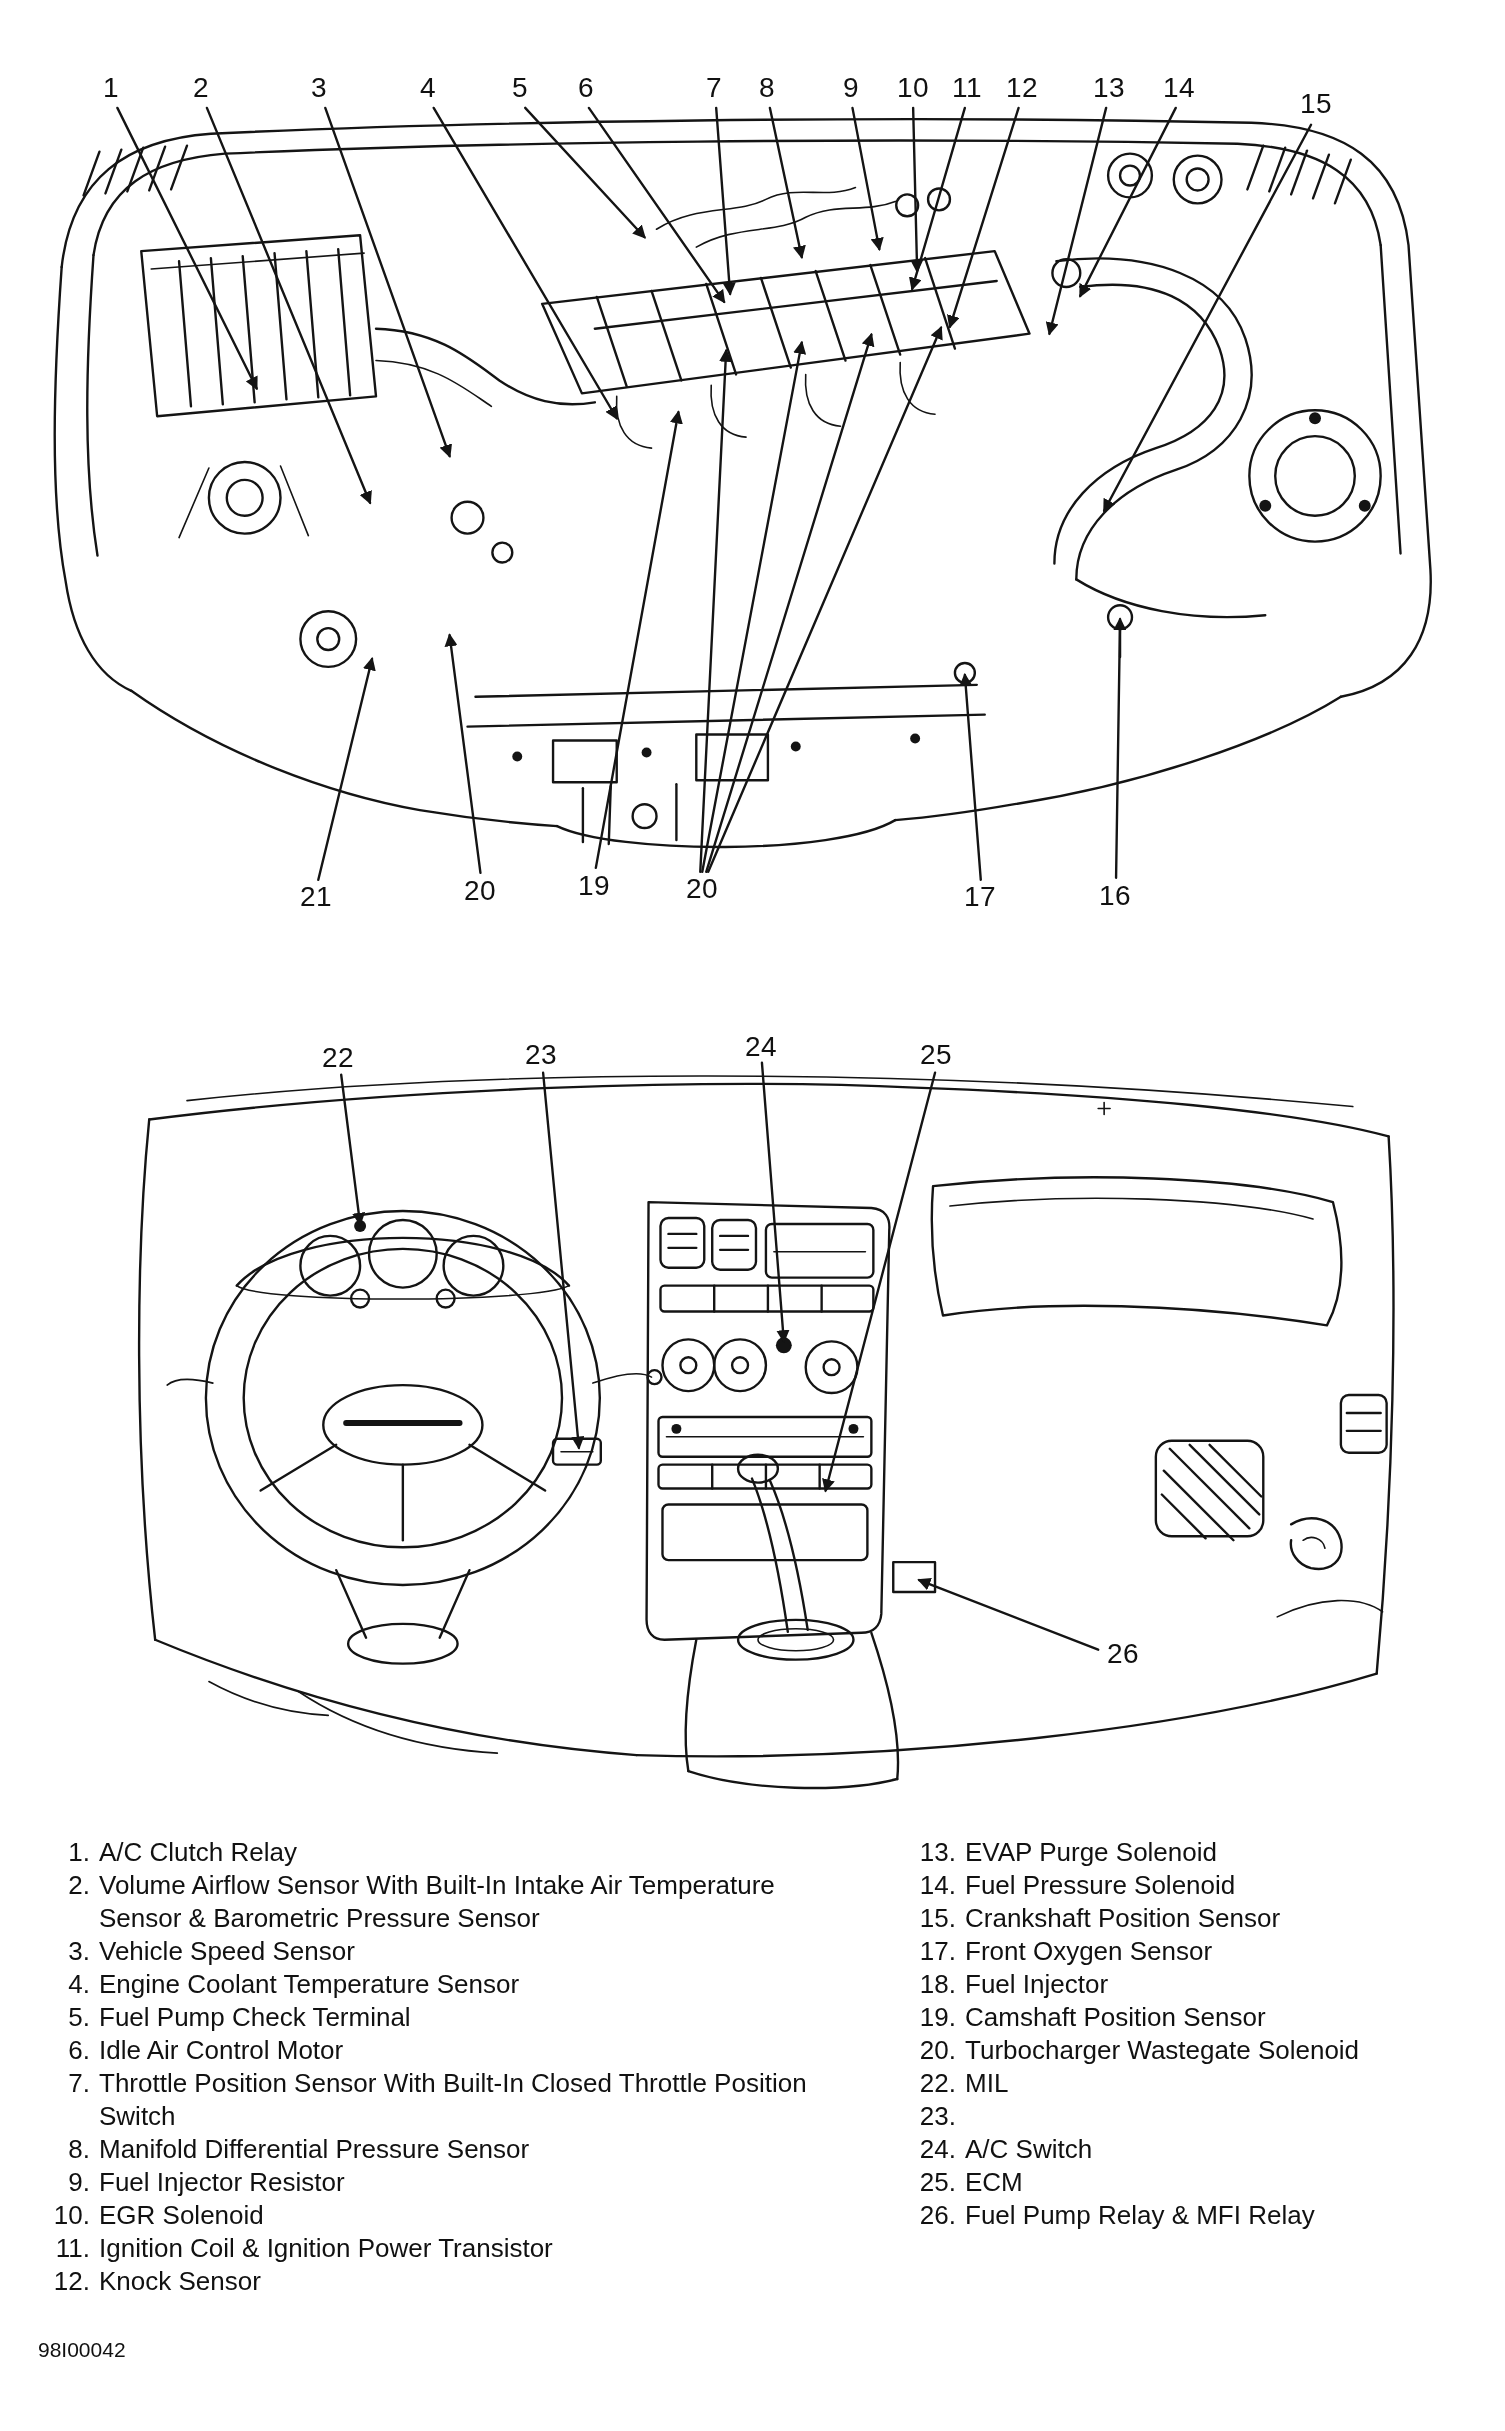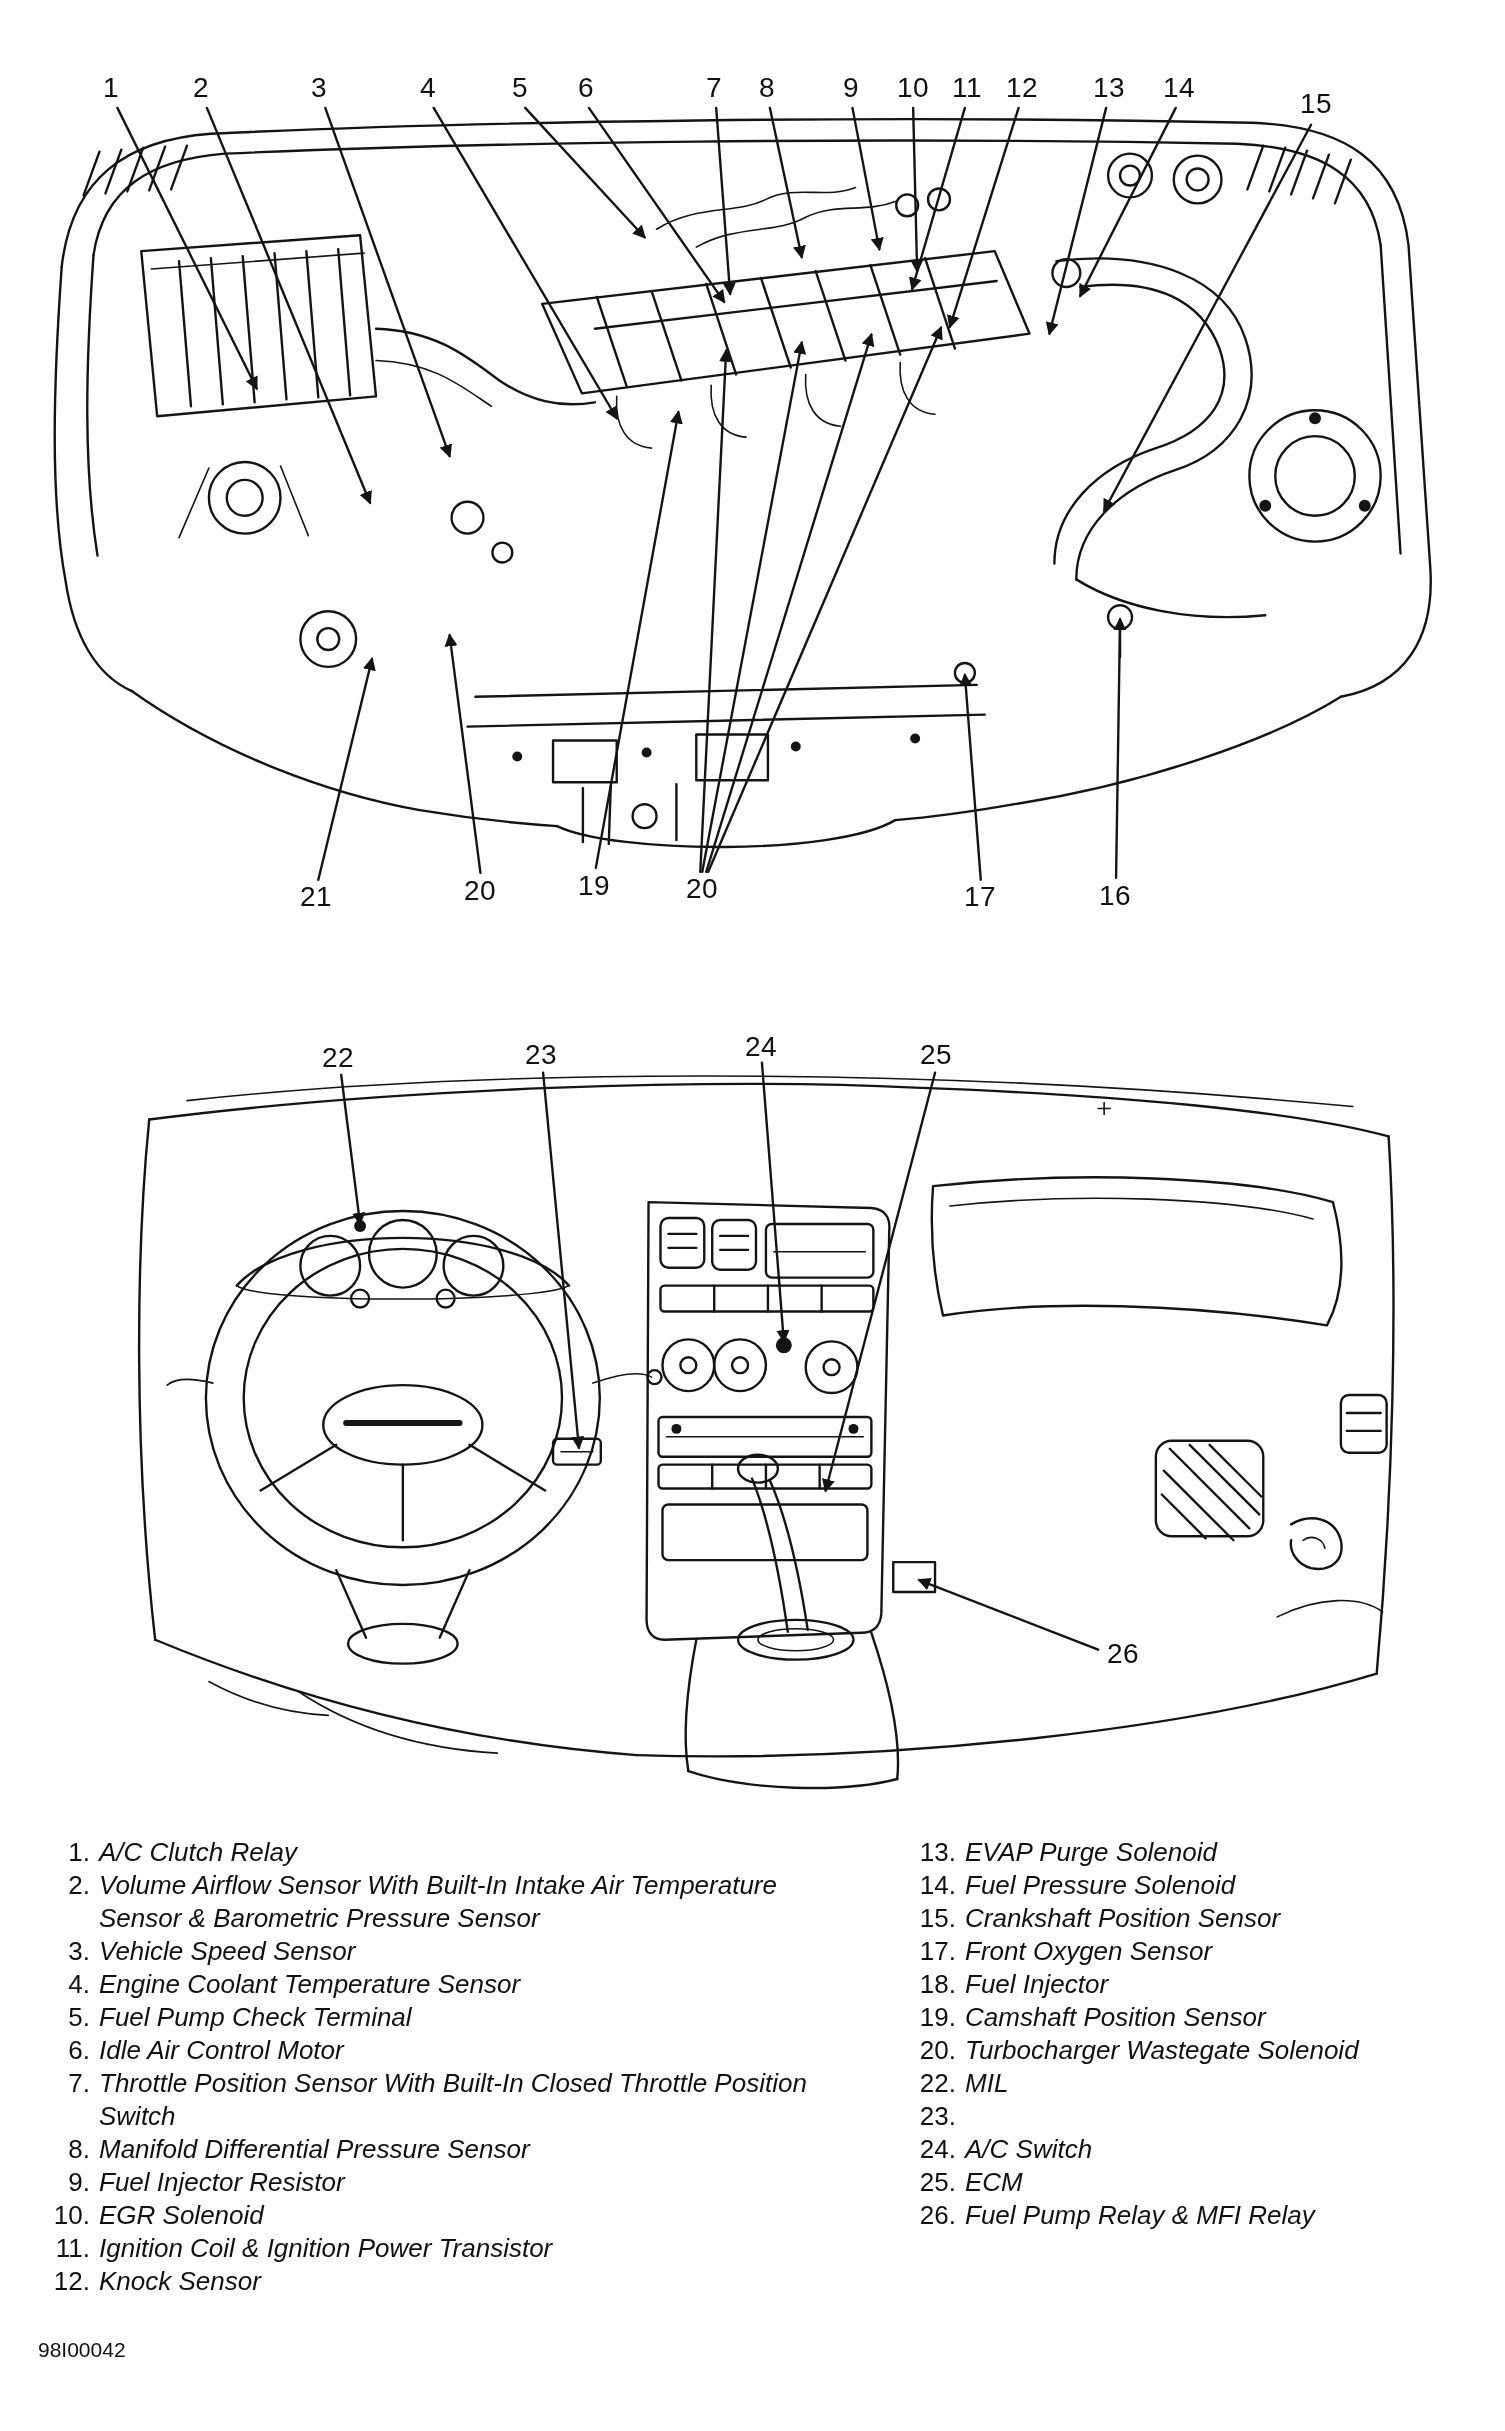--- a/index.html
+++ b/index.html
@@ -23,21 +23,21 @@
     transform:translate(-50%,-50%);
     font-size:28px;
     letter-spacing:0.5px;
     white-space:nowrap;
   }
   .legend-col{position:absolute;font-size:26px;line-height:33px;}
   .legend-col.left{left:34px;top:1836px;width:826px;}
   .legend-col.right{left:900px;top:1836px;width:587px;}
   .legend-item{display:flex;align-items:flex-start;}
   .legend-item .num{flex:none;width:56px;text-align:right;margin-right:9px;}
-  .legend-item .txt{flex:1;font-style:italic;}
+  .legend-item .txt{flex:1;}
   .figure-code{position:absolute;left:38px;top:2338px;font-size:21px;}
 </style>
 </head>
 <body>
 
 <div class="page">
 
   <svg class="art" viewBox="0 0 1513 2444">
     <defs>
       <marker id="arrow" viewBox="0 0 10 10" refX="8.5" refY="5" markerWidth="5.5" markerHeight="5.5" orient="auto">

